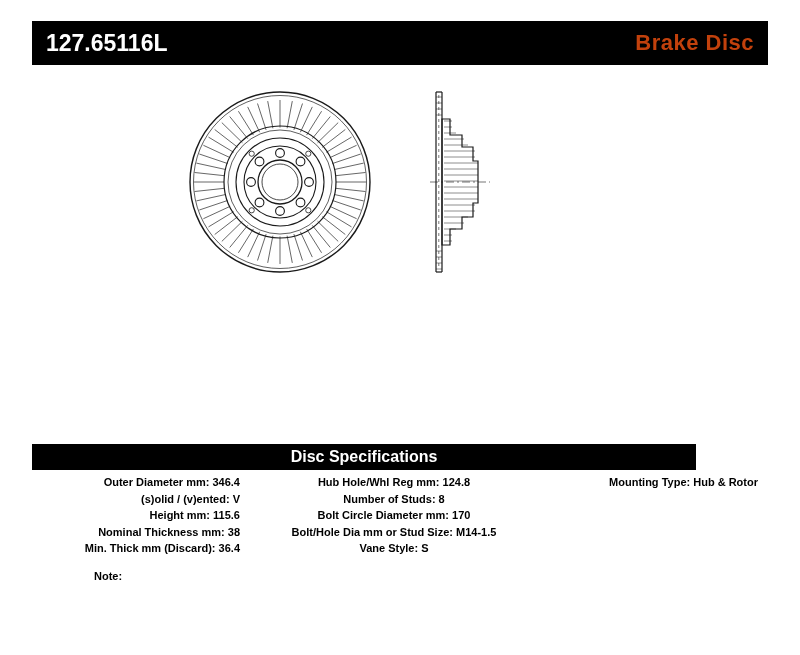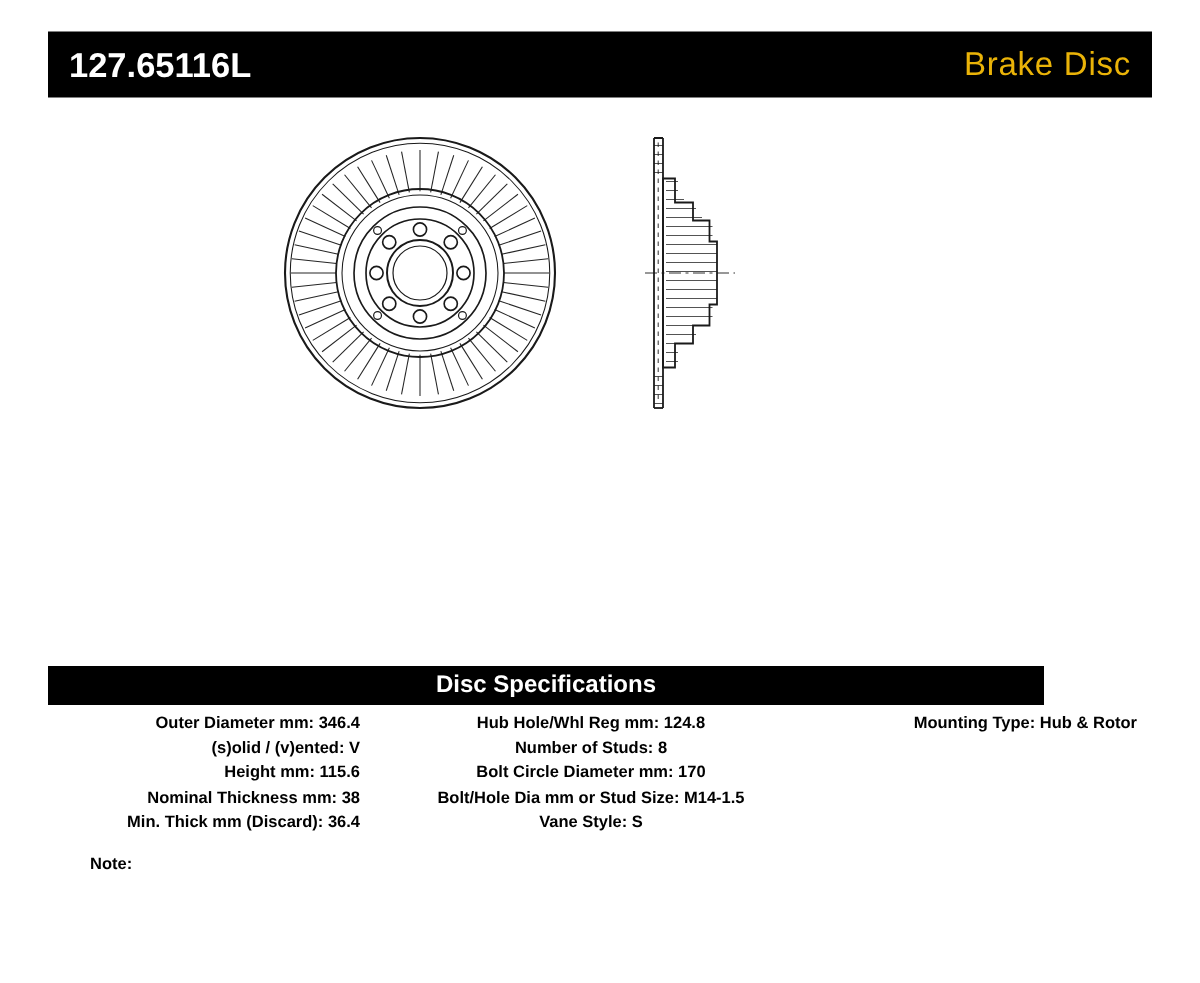--- a/index.html
+++ b/index.html
@@ -31,23 +31,23 @@
     padding: 0 14px;
   }
   .part-number {
     color: #ffffff;
     font-size: 23px;
     font-weight: bold;
     letter-spacing: 0px;
     line-height: 1;
   }
   .product-type {
-    color: #eab308;
+    color: #c2410c;
     font-size: 22px;
-    font-weight: normal;
+    font-weight: bold;
     letter-spacing: 0.5px;
     line-height: 1;
   }
 
   
   .drawing-area {
     position: absolute;
     left: 32px;
     top: 75px;
     width: 736px;
@@ -112,21 +112,21 @@
   
   .note-row {
     position: absolute;
     left: 32px;
     top: 570px;
     width: 736px;
     font-size: 11px;
     font-weight: bold;
   }
   .note-label {
-    margin-left: 28px;
+    margin-left: 62px;
   }
 
   
 </style>
 </head>
 <body>
 
 <div class="header-bar">
   <div class="part-number">127.65116L</div>
   <div class="product-type">Brake Disc</div>

